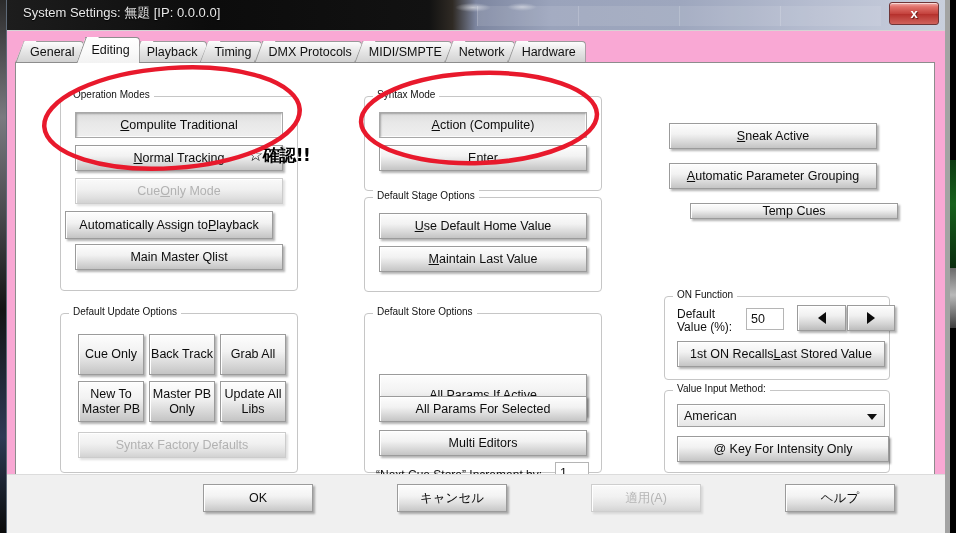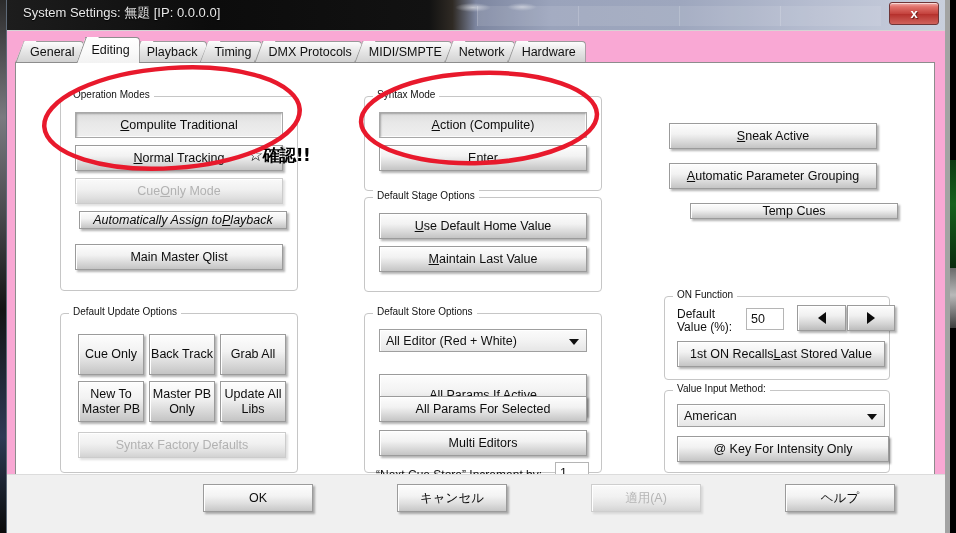--- a/index.html
+++ b/index.html
@@ -407,21 +407,21 @@
         <div class="tab">Hardware</div>
       </div>
 
     <div id="panel">
 
       <div class="group" style="left:44px; top:33px; width:238px; height:195px;">
         <div class="legend">Operation Modes</div>
         <div class="btn sunken" style="left:14px; top:15px; width:208px; height:26px;"><span class="u">C</span>ompulite Traditional</div>
         <div class="btn" style="left:14px; top:48px; width:208px; height:26px;"><span class="u">N</span>ormal Tracking</div>
         <div class="btn disabled" style="left:14px; top:81px; width:208px; height:26px;">Cue <span class="u">O</span>nly Mode</div>
-        <div class="btn" style="left:18px; top:114px; width:208px; height:18px;font-style:italic;">Automatically Assign to <span class="u">P</span>layback</div>
+        <div class="btn" style="left:4px; top:114px; width:208px; height:28px;">Automatically Assign to <span class="u">P</span>layback</div>
         <div class="btn" style="left:14px; top:147px; width:208px; height:26px;">Main Master Qlist</div>
       </div>
 
       <div class="group" style="left:44px; top:250px; width:238px; height:160px;">
         <div class="legend">Default Update Options</div>
         <div class="btn" style="left:17px; top:20px; width:66px; height:41px;">Cue Only</div>
         <div class="btn" style="left:88px; top:20px; width:66px; height:41px;">Back Track</div>
         <div class="btn" style="left:159px; top:20px; width:66px; height:41px;">Grab All</div>
         <div class="btn" style="left: 17px; top: 67px; width: 66px; height: 41px; white-space: pre-line;">New To
 Master PB</div>
@@ -439,24 +439,20 @@
       </div>
 
       <div class="group" style="left:348px; top:134px; width:238px; height:95px;">
         <div class="legend">Default Stage Options</div>
         <div class="btn" style="left:14px; top:15px; width:208px; height:26px;"><span class="u">U</span>se Default Home Value</div>
         <div class="btn" style="left:14px; top:48px; width:208px; height:26px;"><span class="u">M</span>aintain Last Value</div>
       </div>
 
       <div class="group" style="left:348px; top:250px; width:238px; height:160px;">
         <div class="legend">Default Store Options</div>
-        <div class="combo" style="left:14px; top:15px; width:208px; height:23px;">
-          <span>All Editor (Red + White)</span>
-          <span class="arrow"></span>
-        </div>
         <div class="btn" style="left:14px; top:60px; width:208px; height:42px;">All Params If Active</div>
         <div class="btn" style="left:14px; top:82px; width:208px; height:26px;">All Params For Selected</div>
         <div class="btn" style="left:14px; top:116px; width:208px; height:26px;">Multi Editors</div>
         <div class="plabel" style="left:11px; top:155px;">“Next Cue Store” Increment by:</div>
         <div class="tinput" style="left:190px; top:148px; width:34px; height:22px;">
           <span>1</span>
         </div>
       </div>
 
       <div class="btn" style="left:653px; top:60px; width:208px; height:26px;"><span class="u">S</span>neak Active</div>

